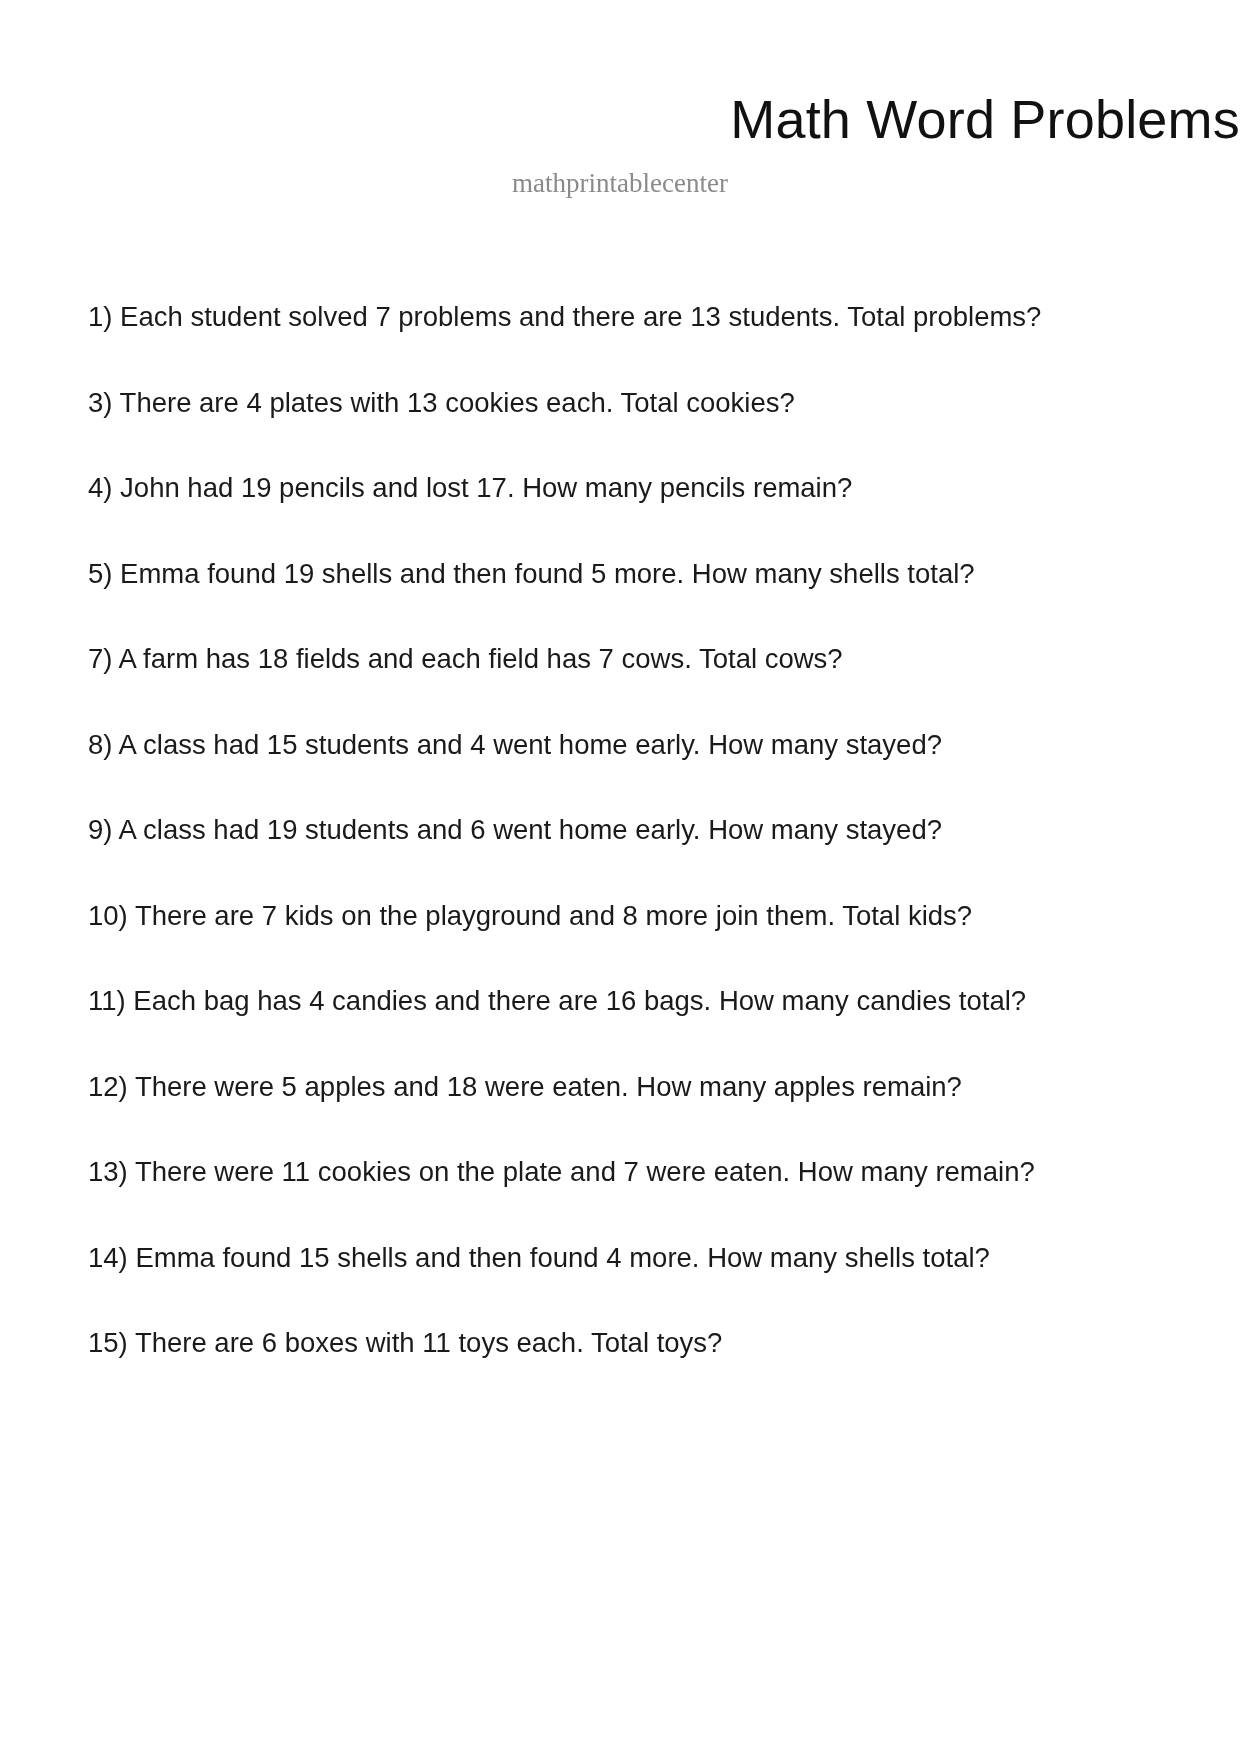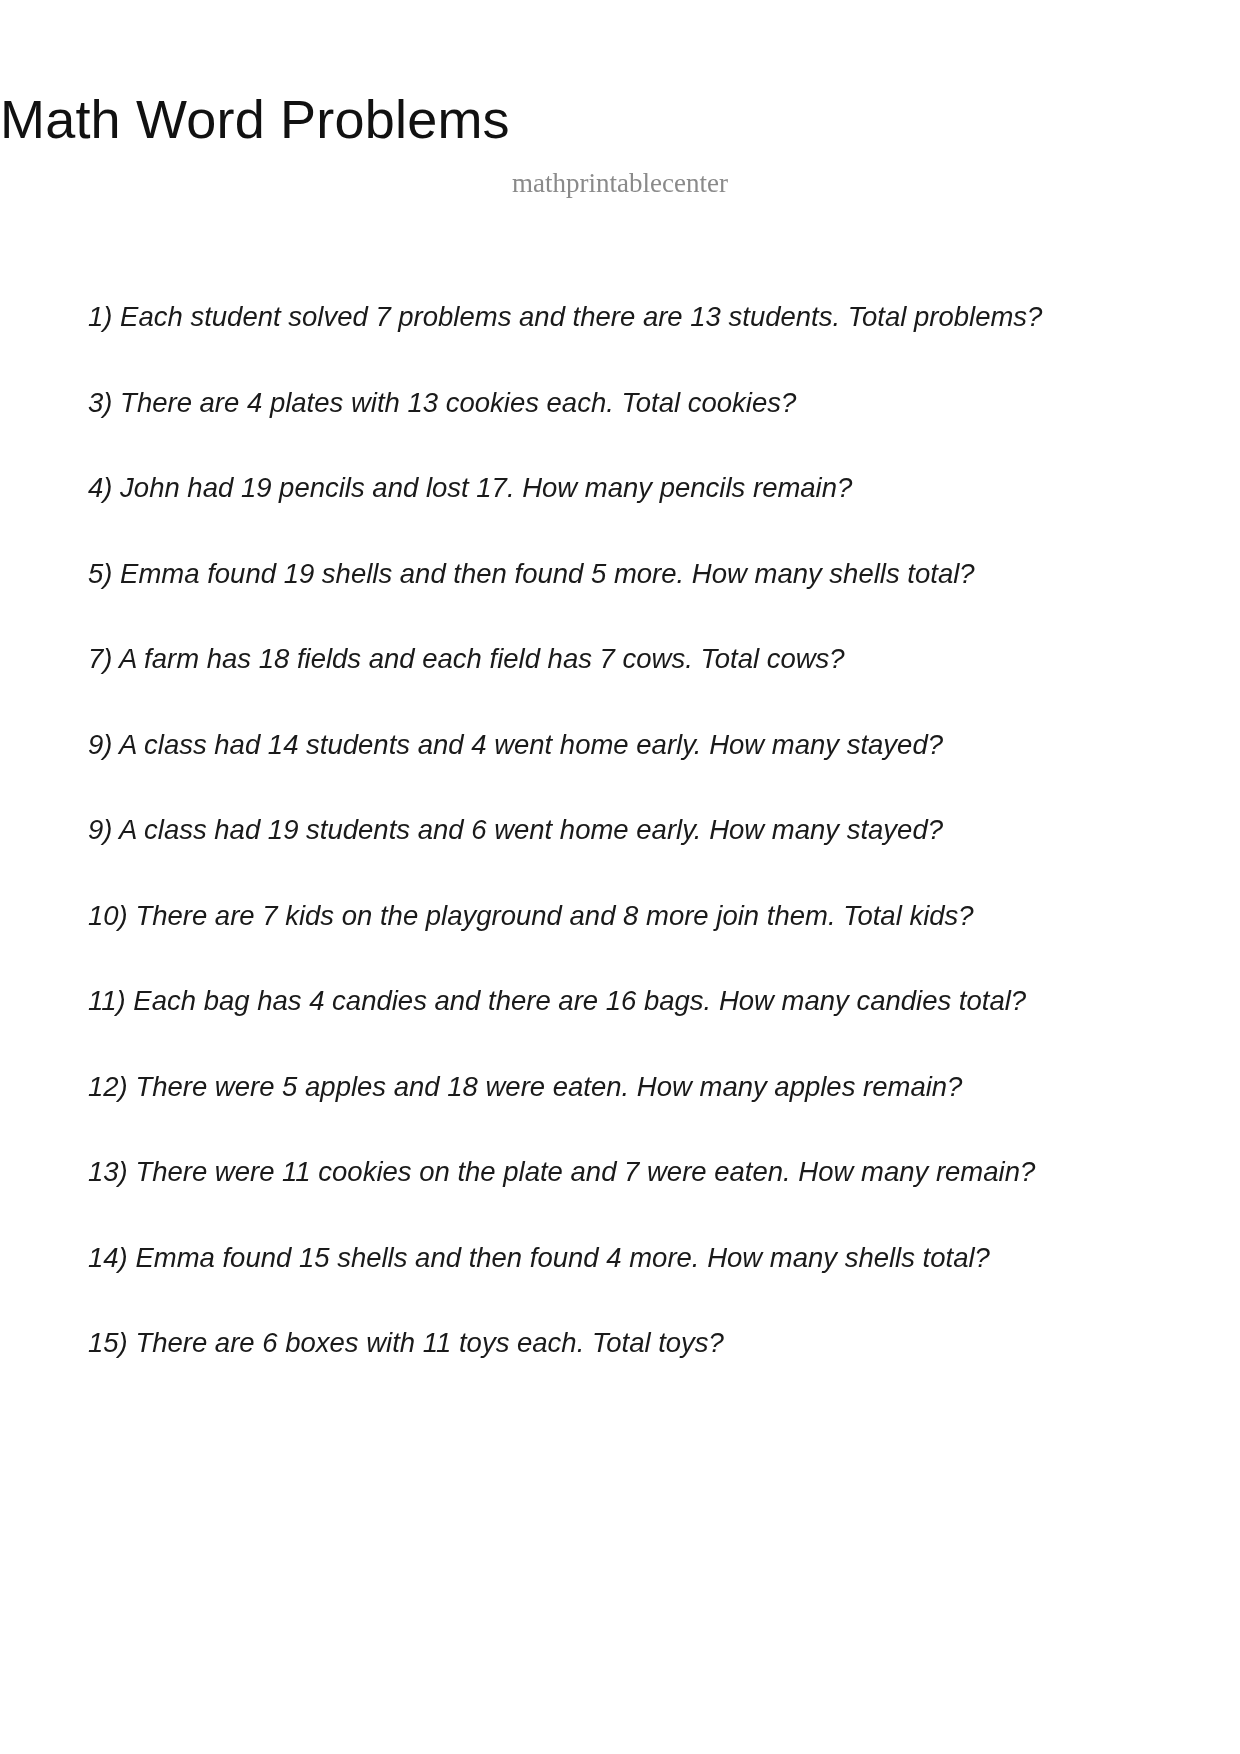--- a/index.html
+++ b/index.html
@@ -16,21 +16,21 @@
     position: relative;
   }
   .page {
     width: 1240px;
     height: 1754px;
     box-sizing: border-box;
     padding: 0;
     position: relative;
   }
   .doc-title {
-    text-align: left;
+    text-align: right;
     font-size: 54px;
     font-weight: 400;
     color: #111111;
     margin: 0;
     padding-top: 88px;
     letter-spacing: 0.2px;
   }
   .doc-subtitle {
     text-align: center;
     font-size: 27px;
@@ -41,21 +41,20 @@
     font-family: Liberation Serif, serif;
   }
   .problems {
     margin: 0;
     padding: 0;
     list-style: none;
     position: absolute;
     top: 300px;
     left: 88px;
     right: 0;
-    font-style: italic;
   }
   .problem {
     font-size: 27.5px;
     line-height: 1.2;
     color: #1a1a1a;
     white-space: nowrap;
     margin-bottom: 52.5px;
   }
 </style>
 </head>
@@ -65,21 +64,21 @@
 
   <h1 class="doc-title">Math Word Problems</h1>
   <div class="doc-subtitle">mathprintablecenter</div>
 
   <ol class="problems">
     <li class="problem">1) Each student solved 7 problems and there are 13 students. Total problems?</li>
     <li class="problem">3) There are 4 plates with 13 cookies each. Total cookies?</li>
     <li class="problem">4) John had 19 pencils and lost 17. How many pencils remain?</li>
     <li class="problem">5) Emma found 19 shells and then found 5 more. How many shells total?</li>
     <li class="problem">7) A farm has 18 fields and each field has 7 cows. Total cows?</li>
-    <li class="problem">9) A class had 14 students and 4 went home early. How many stayed?</li>
+    <li class="problem">8) A class had 15 students and 4 went home early. How many stayed?</li>
     <li class="problem">9) A class had 19 students and 6 went home early. How many stayed?</li>
     <li class="problem">10) There are 7 kids on the playground and 8 more join them. Total kids?</li>
     <li class="problem">11) Each bag has 4 candies and there are 16 bags. How many candies total?</li>
     <li class="problem">12) There were 5 apples and 18 were eaten. How many apples remain?</li>
     <li class="problem">13) There were 11 cookies on the plate and 7 were eaten. How many remain?</li>
     <li class="problem">14) Emma found 15 shells and then found 4 more. How many shells total?</li>
     <li class="problem">15) There are 6 boxes with 11 toys each. Total toys?</li>
   </ol>
 
 </div>

